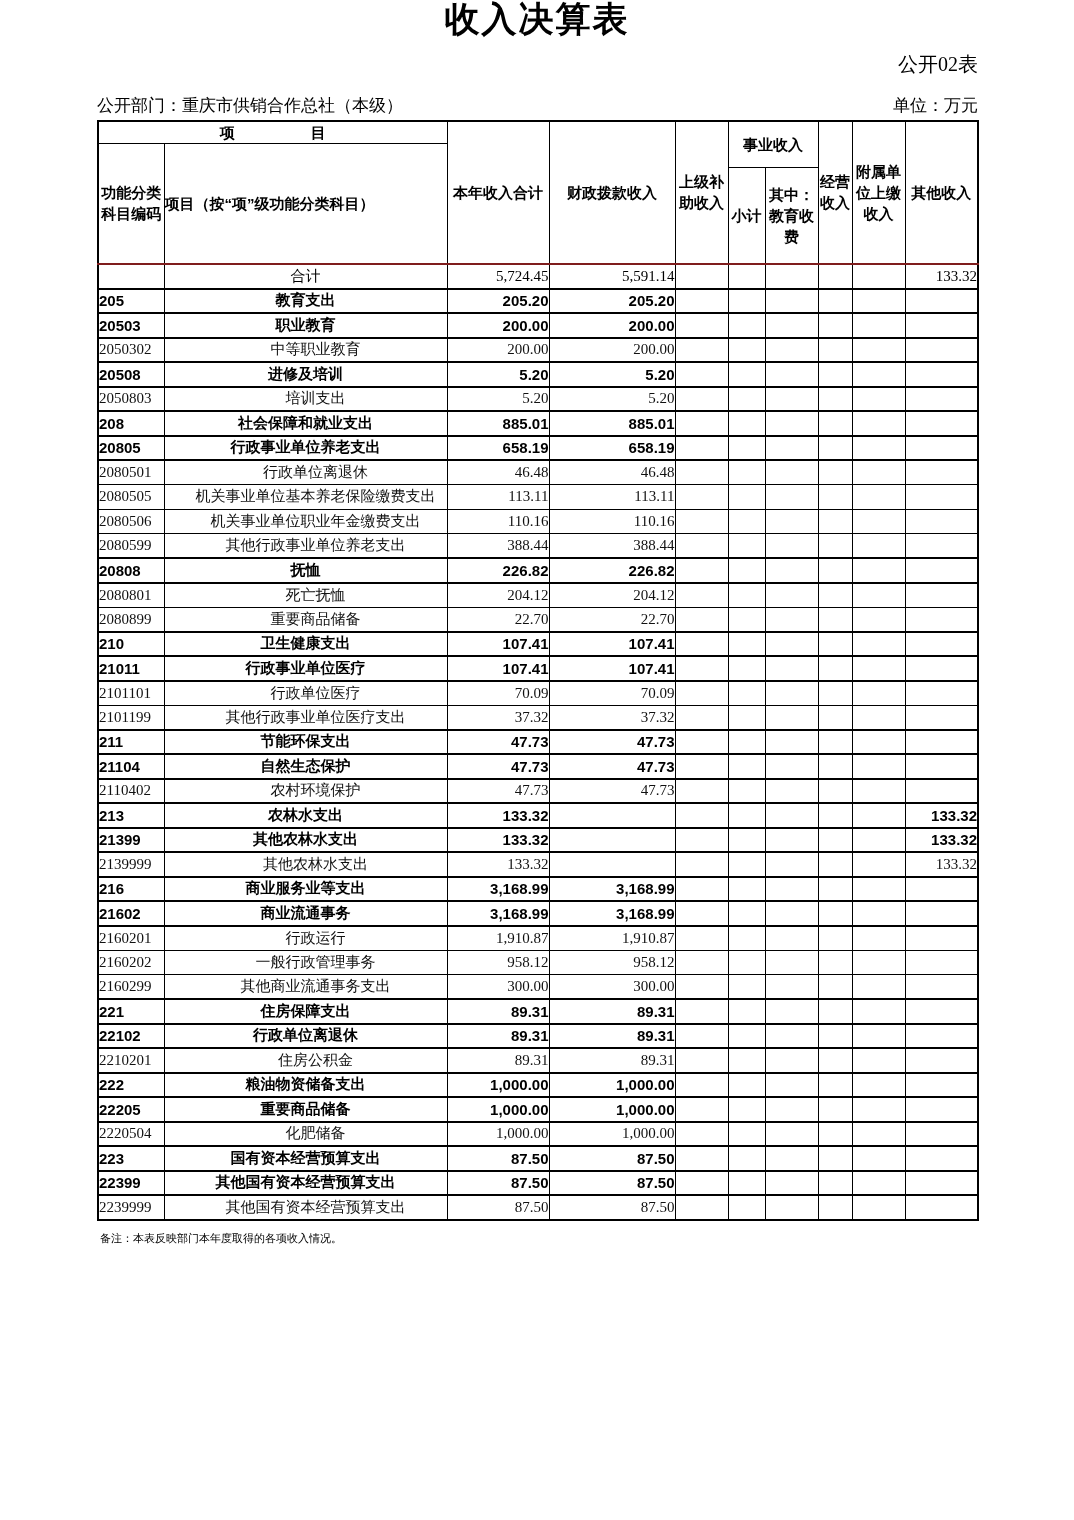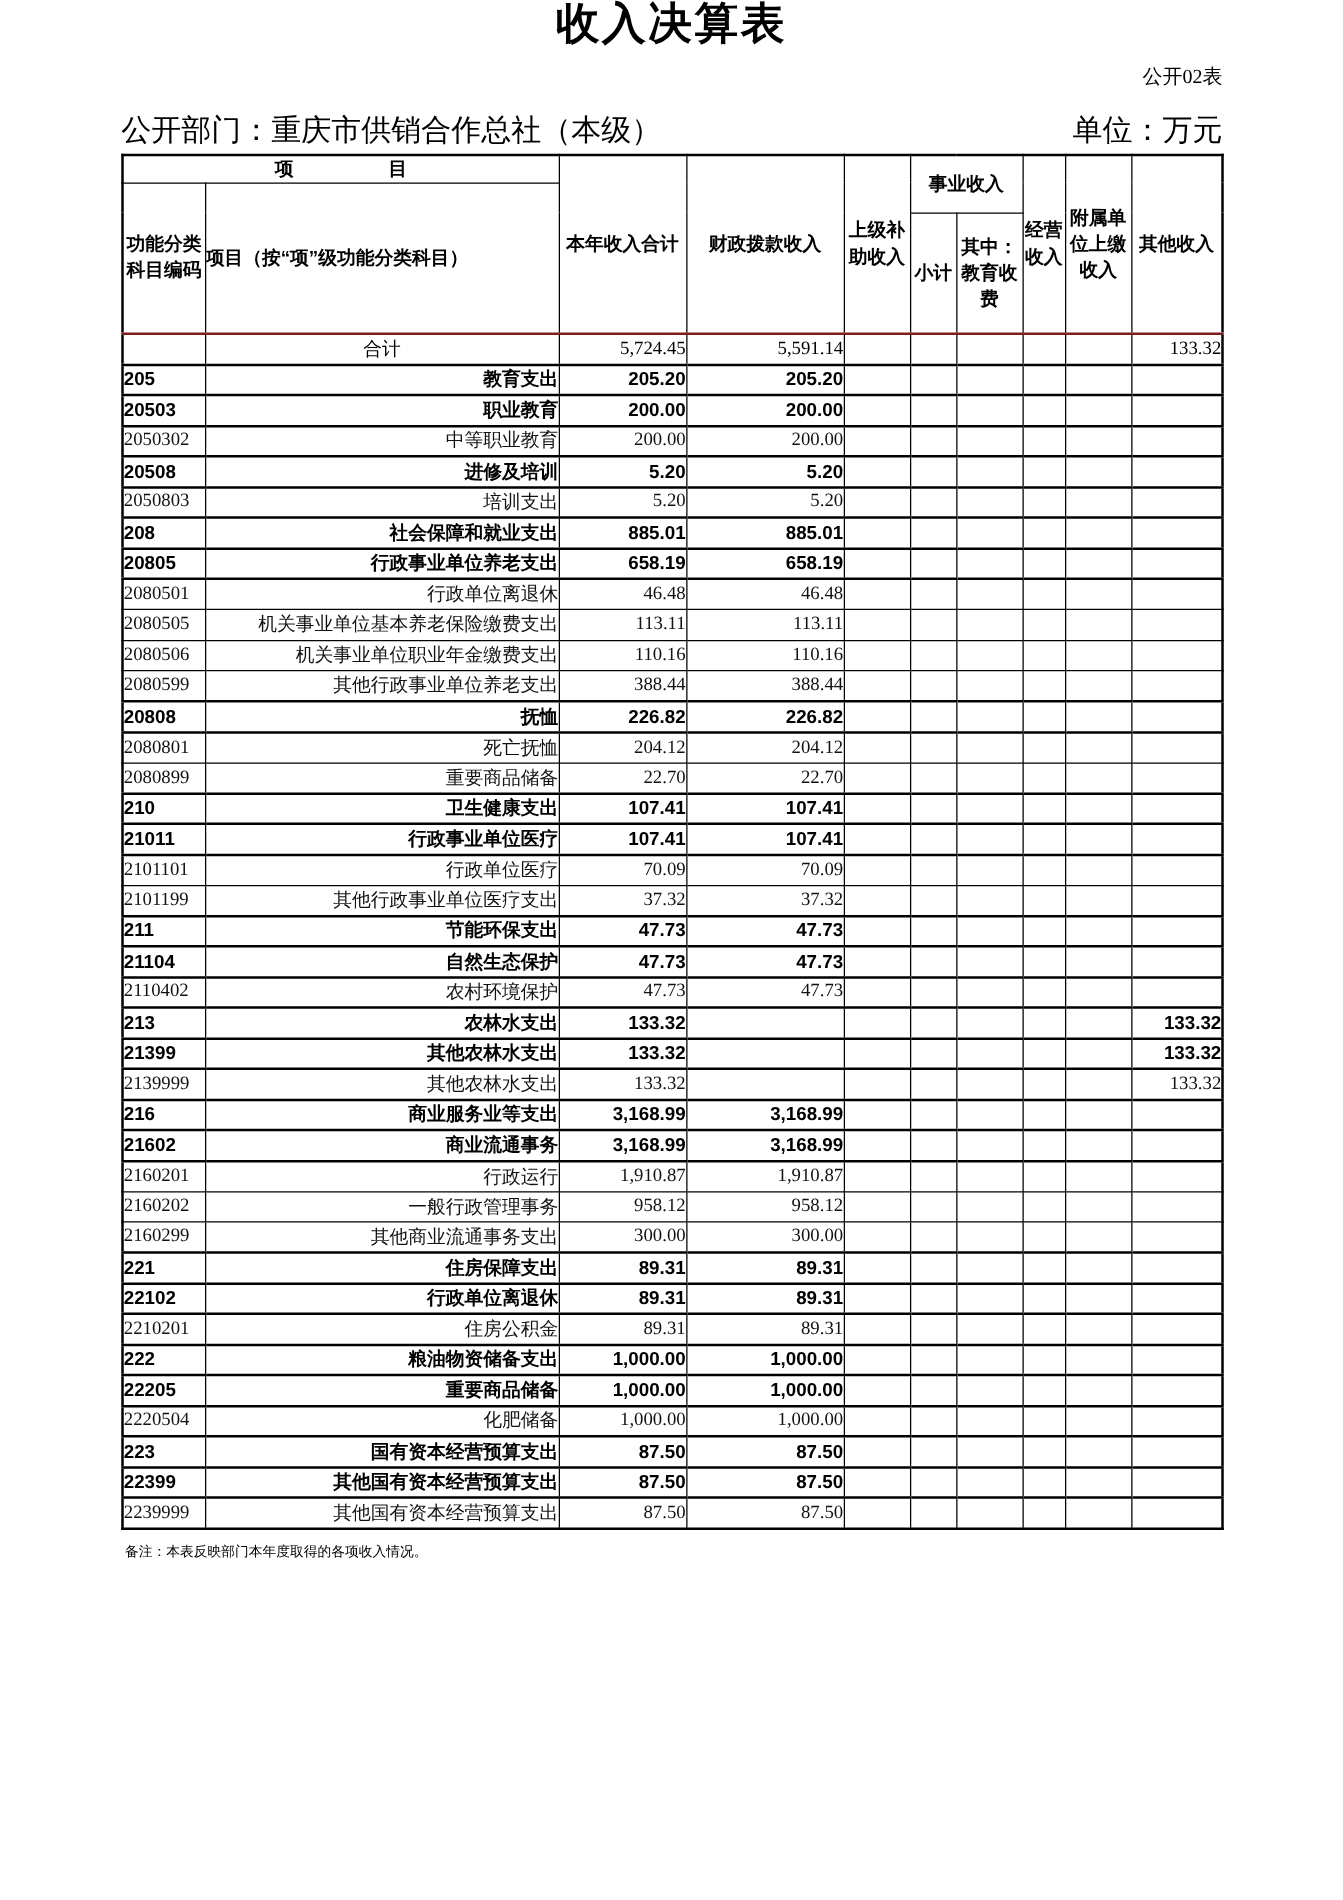--- a/index.html
+++ b/index.html
@@ -21,30 +21,30 @@
     font-family: "Liberation Sans", "DejaVu Sans", sans-serif;
     font-weight: bold;
     font-size: 35px;
     line-height: 1.1;
     letter-spacing: 2px;
   }
   .sheet-label {
     margin: 12px 0 16px 97px;
     width: 881px;
     text-align: right;
-    font-size: 16px;
+    font-size: 20px;
     padding-right: 0px;
     box-sizing: border-box;
   }
   .meta-line {
     margin: 1px 0 3px 97px;
     width: 881px;
     display: flex;
     justify-content: space-between;
-    font-size: 24px;
+    font-size: 17px;
     box-sizing: border-box;
   }
   table.fin {
     margin-left: 97px;
     width: 881px;
     border-collapse: collapse;
     table-layout: fixed;
     border: 2px solid #000;
   }
   table.fin th, table.fin td {
@@ -80,21 +80,21 @@
   .th-sub, .th-operating { padding: 0 2px; }
   .th-other  { padding: 0 8px; border-radius: 15px; }
 
   tbody tr { height: 24.5px; }
   tbody td {
     font-size: 15px;
     vertical-align: middle;
     white-space: nowrap;
   }
   td.code { text-align: left; padding-left: 4px; }
-  td.name { text-align: right; padding-left: 6px; }
+  td.name { text-align: center; padding-left: 6px; }
   td.num  { text-align: right; padding-right: 5px; }
   tr.level-0 td { font-weight: normal; }
   tr.level-0 td.name { text-align: center; padding-left: 0; }
   tr.level-1, tr.level-2 {
     font-family: "Liberation Sans", "DejaVu Sans", sans-serif;
     font-weight: bold;
   }
   tr.level-1 td, tr.level-2 td {
     border-top: 2px solid #000;
     border-bottom: 2px solid #000;

